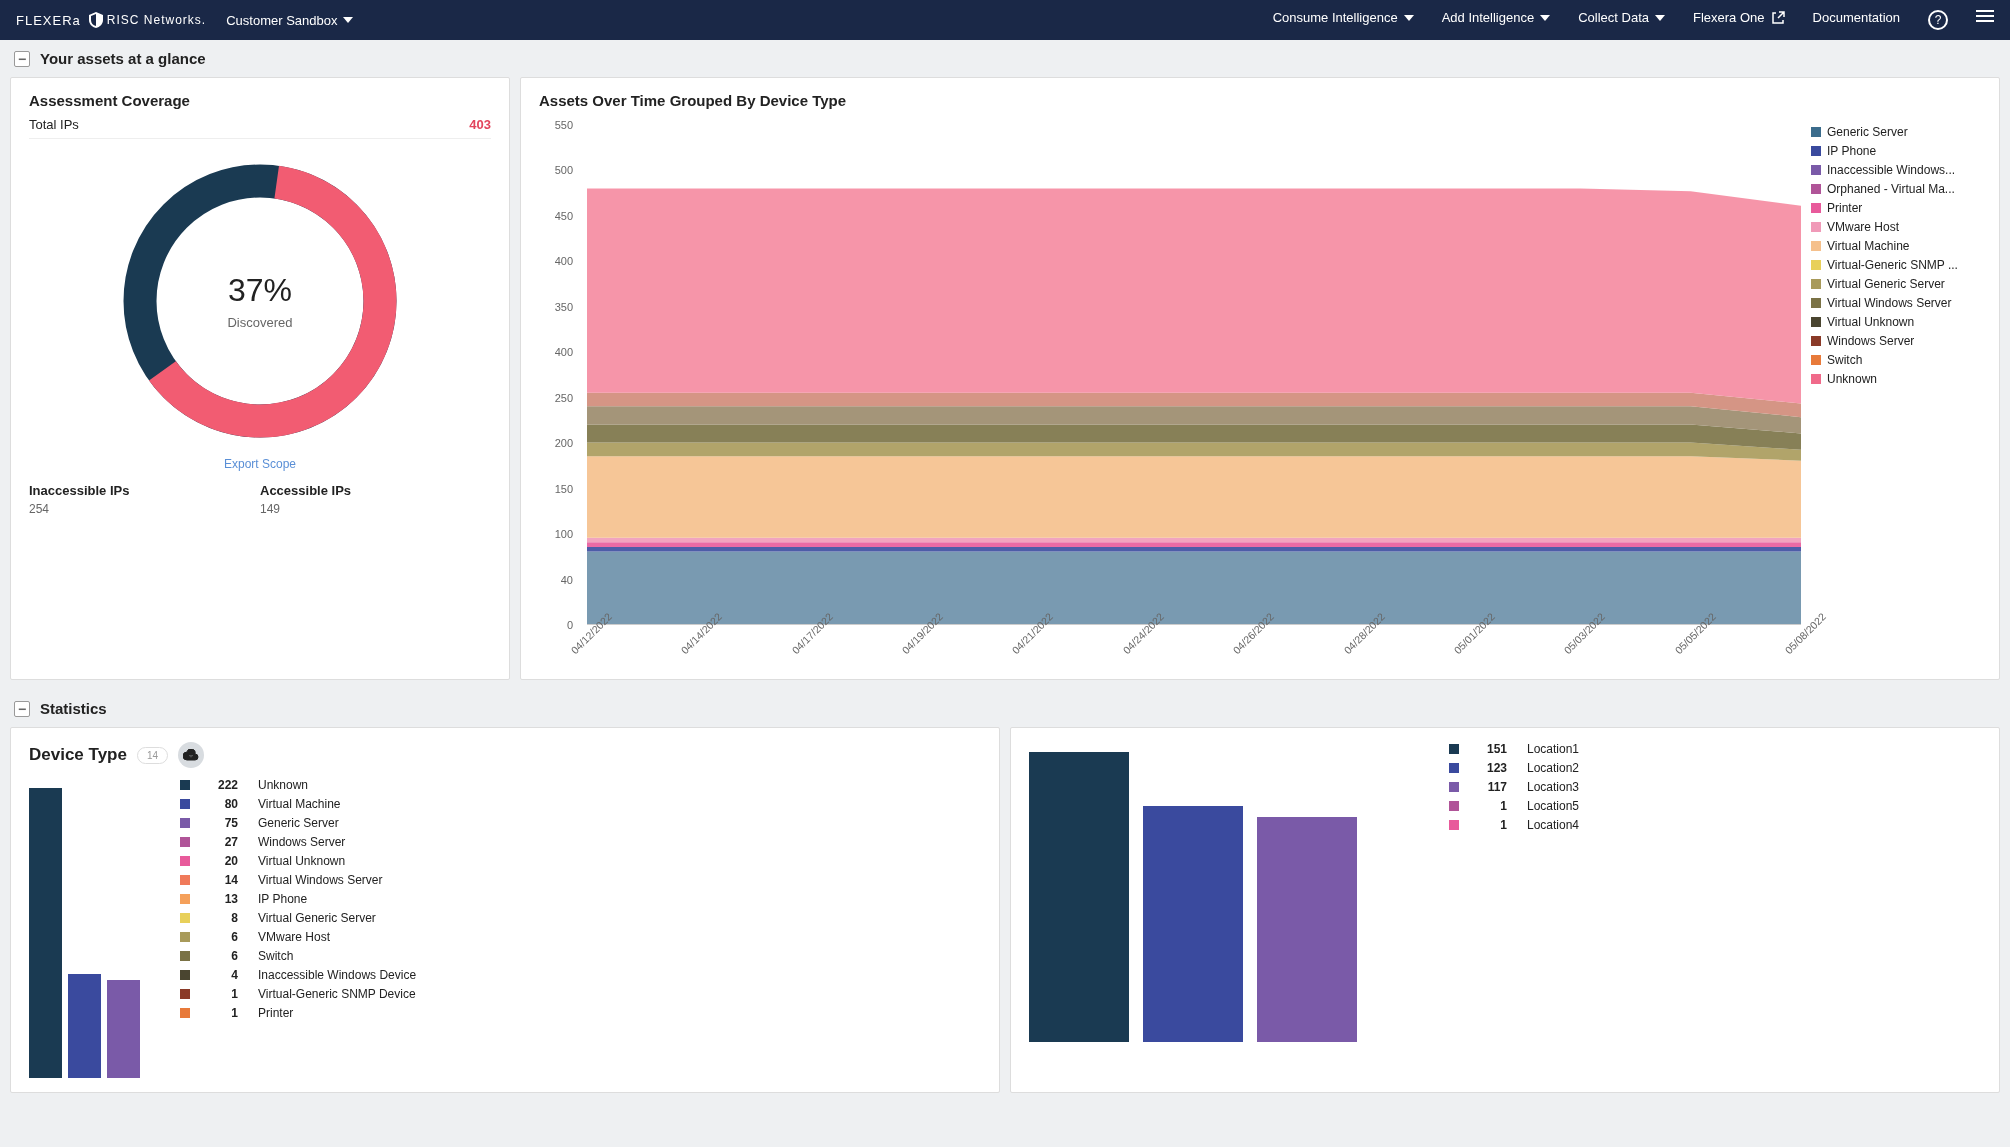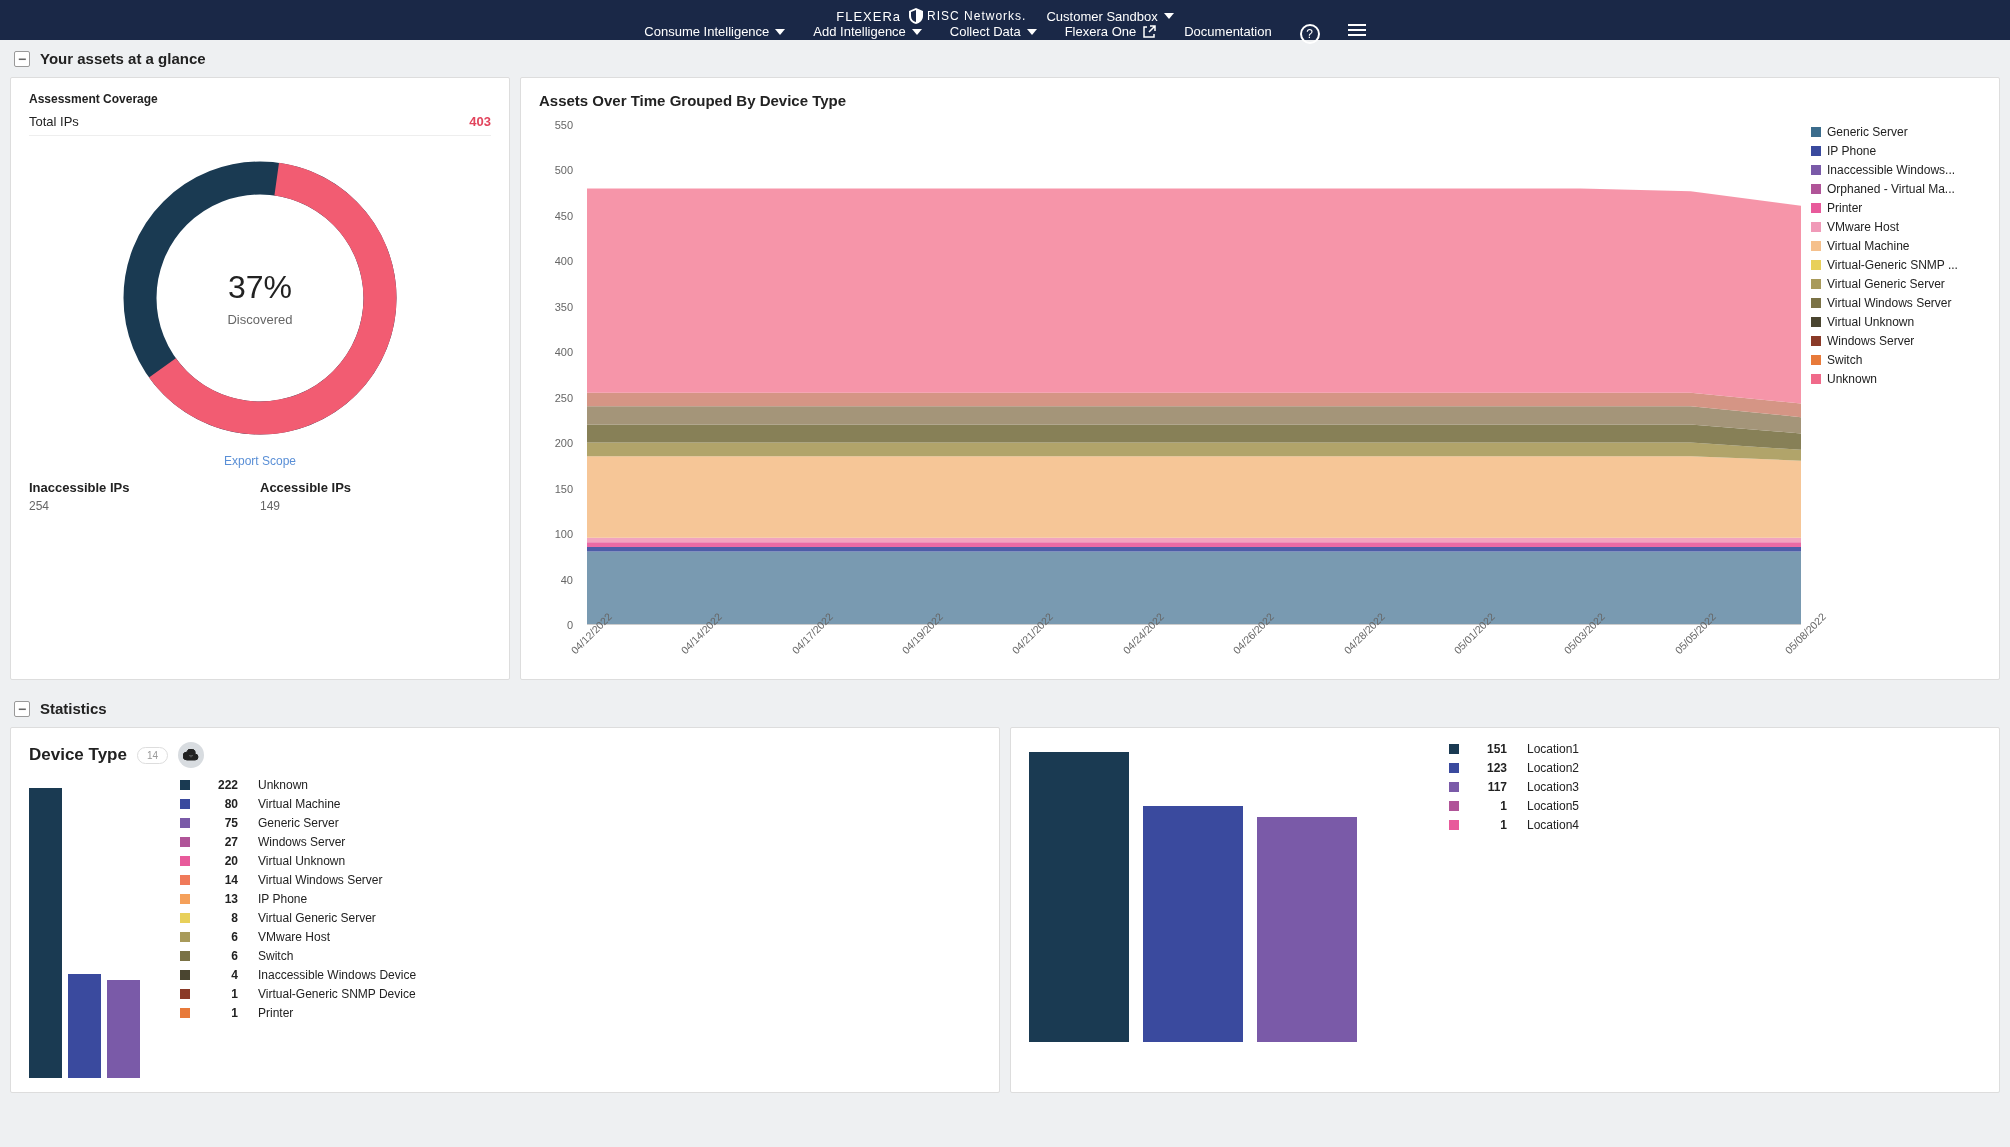--- a/index.html
+++ b/index.html
@@ -1,38 +1,38 @@
 <!DOCTYPE html>
 <html><head>
 <meta charset="utf-8">
 <style>
 * { margin: 0; padding: 0; box-sizing: border-box; }
 body { font-family: -apple-system, BlinkMacSystemFont, "Segoe UI", Arial, sans-serif; background: #eef0f2; color: #222; font-size: 13px; }
-.topbar { background: #1a2847; color: #fff; height: 40px; display: flex; align-items: center; padding: 8px 16px; justify-content: space-between; flex-direction: column; }
+.topbar { background: #1a2847; color: #fff; height: 40px; display: flex; align-items: center; padding: 0 16px; justify-content: space-between; }
 .topbar-left { display: flex; align-items: center; gap: 20px; }
 .logo { display: flex; align-items: center; gap: 8px; font-weight: 300; letter-spacing: 1px; font-size: 13px; }
 .logo-flexera { font-weight: 400; }
 .logo-risc { display: flex; align-items: center; gap: 4px; font-size: 12px; }
 .logo-shield { width: 14px; height: 16px; }
 .topbar-item { display: flex; align-items: center; gap: 6px; cursor: pointer; font-size: 13px; }
 .topbar-right { display: flex; align-items: flex-start; gap: 28px; }
 .chevron-down { width: 10px; height: 6px; }
 .icon-btn { cursor: pointer; display: flex; align-items: center; }
 .ext-icon { width: 14px; height: 14px; }
 .help-icon { width: 20px; height: 20px; border: 2px solid #fff; border-radius: 50%; display: flex; align-items: center; justify-content: center; font-size: 12px; }
 .hamburger { display: flex; flex-direction: column; gap: 3px; cursor: pointer; }
 .hamburger span { width: 18px; height: 2px; background: #fff; }
 
 .section-header { display: flex; align-items: center; gap: 10px; padding: 10px 14px; font-weight: 700; font-size: 15px; color: #222; }
 .collapse-btn { width: 16px; height: 16px; border: 1px solid #999; border-radius: 2px; display: flex; align-items: center; justify-content: center; cursor: pointer; background: #fff; font-size: 14px; line-height: 1; color: #666; }
 
 .grid-top { display: grid; grid-template-columns: 500px 1fr; gap: 10px; padding: 0 10px 10px 10px; }
 .card { background: #fff; border: 1px solid #ddd; border-radius: 2px; padding: 14px 18px; }
 
-.coverage-title { font-weight: 700; font-size: 12px; margin-bottom: 8px; }
+.coverage-title { font-weight: 700; font-size: 15px; margin-bottom: 8px; }
 .total-ips-row { display: flex; justify-content: space-between; align-items: center; border-bottom: 1px solid #eee; padding-bottom: 6px; margin-bottom: 12px; }
 .total-ips-val { color: #e2445c; font-weight: 700; }
 .donut-wrap { position: relative; width: 100%; display: flex; justify-content: center; align-items: center; }
 .donut-svg { width: 300px; height: 300px; }
 .donut-center { position: absolute; text-align: center; }
 .donut-pct { font-size: 32px; font-weight: 400; }
 .donut-lbl { font-size: 13px; color: #666; margin-top: 6px; }
 .export-link { text-align: center; color: #5a8fd6; font-size: 12px; cursor: pointer; margin-top: 6px; }
 .ip-cols { display: grid; grid-template-columns: 1fr 1fr; margin-top: 12px; }
 .ip-col-title { font-weight: 700; font-size: 13px; }

